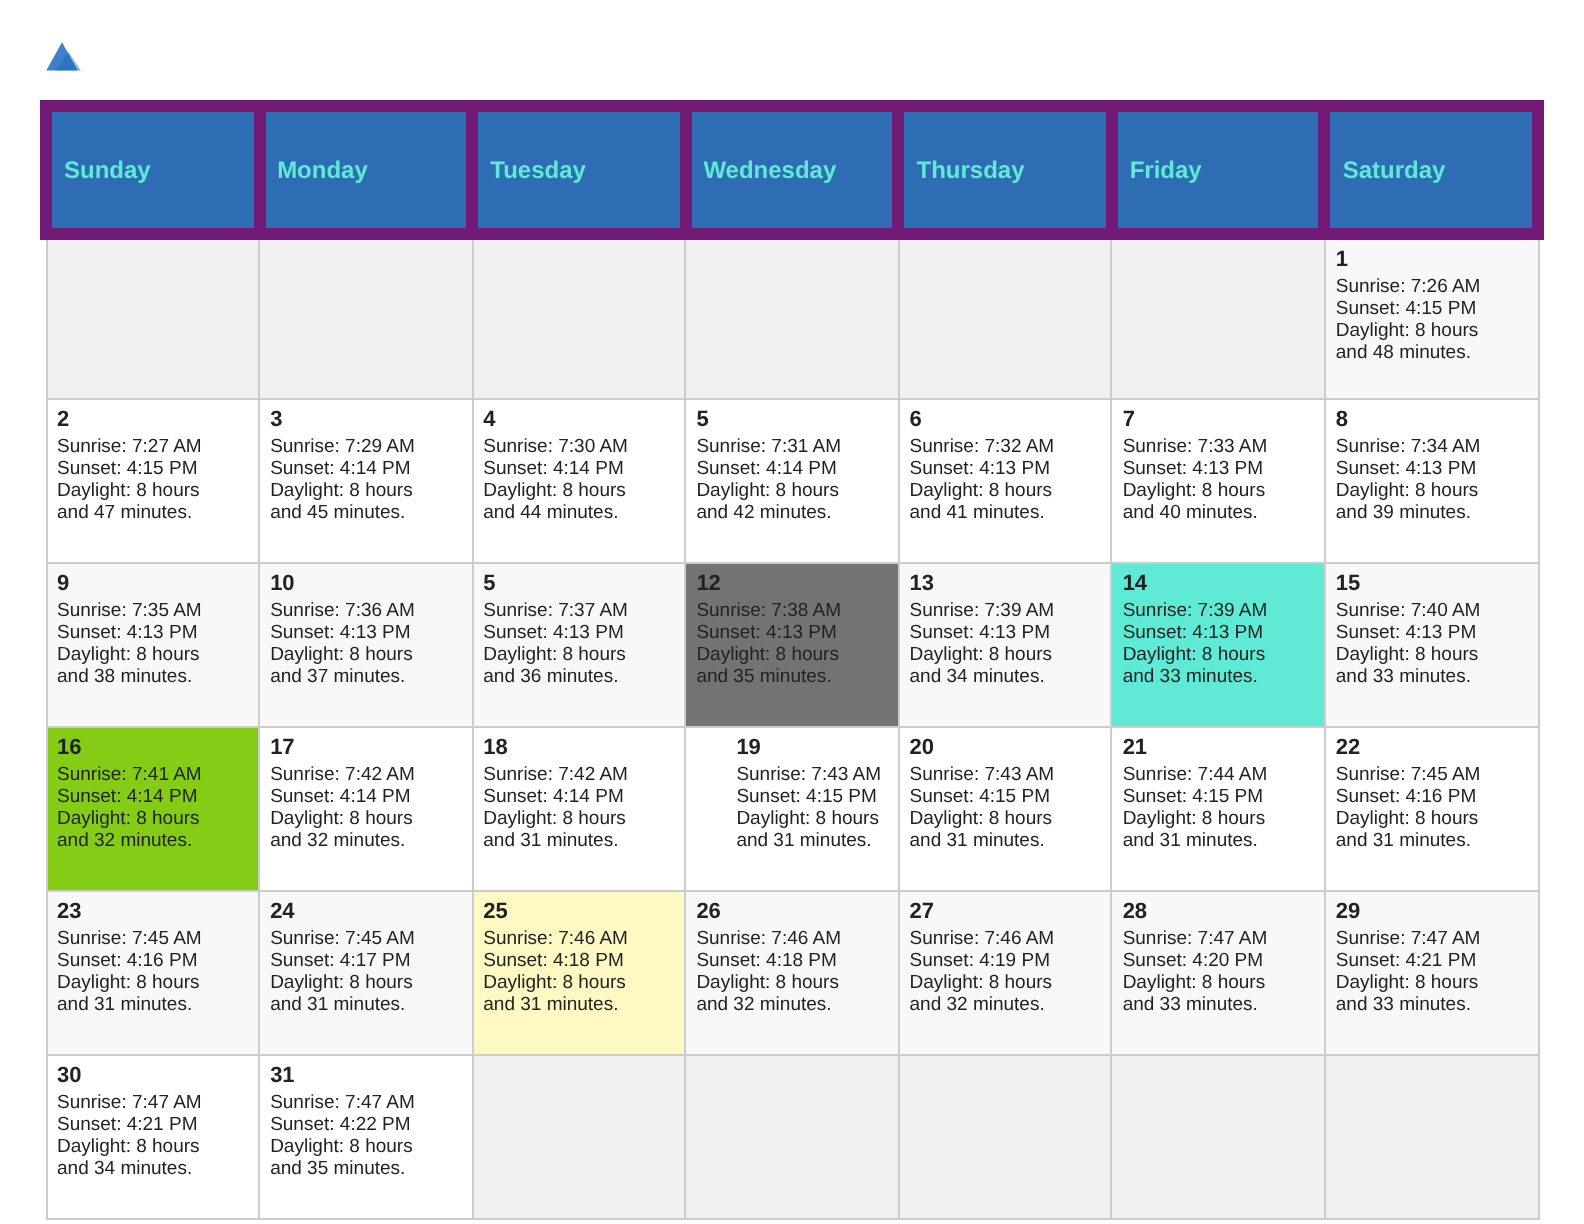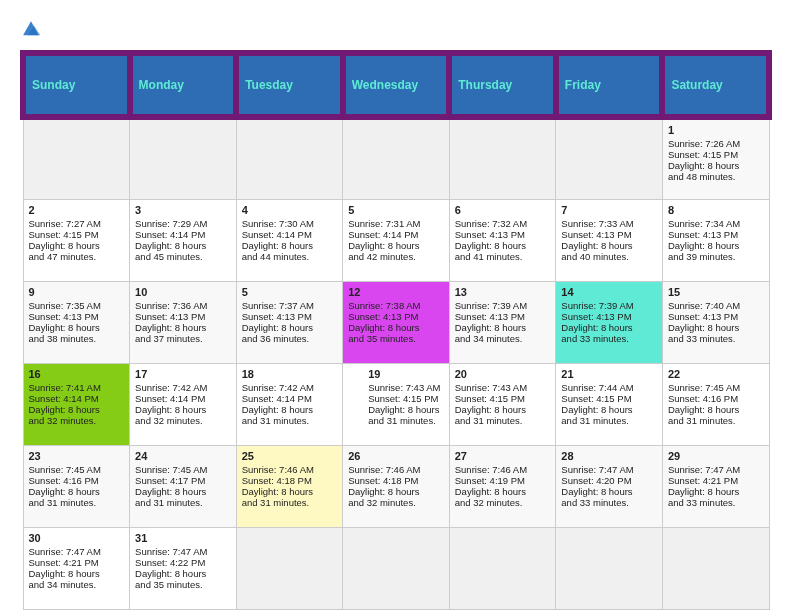--- a/index.html
+++ b/index.html
@@ -210,21 +210,21 @@
             <div>Daylight: 8 hours</div>
             <div>and 37 minutes.</div>
           </td>
           <td style="background: rgb(248, 248, 248);">
             <span class="day-num">5</span>
             <div>Sunrise: 7:37 AM</div>
             <div>Sunset: 4:13 PM</div>
             <div>Daylight: 8 hours</div>
             <div>and 36 minutes.</div>
           </td>
-          <td style="background: #d946ef;">
+          <td style="background: #737373;">
             <span class="day-num">12</span>
             <div>Sunrise: 7:38 AM</div>
             <div>Sunset: 4:13 PM</div>
             <div>Daylight: 8 hours</div>
             <div>and 35 minutes.</div>
           </td>
           <td style="background: rgb(248, 248, 248);">
             <span class="day-num">13</span>
             <div>Sunrise: 7:39 AM</div>
             <div>Sunset: 4:13 PM</div>

